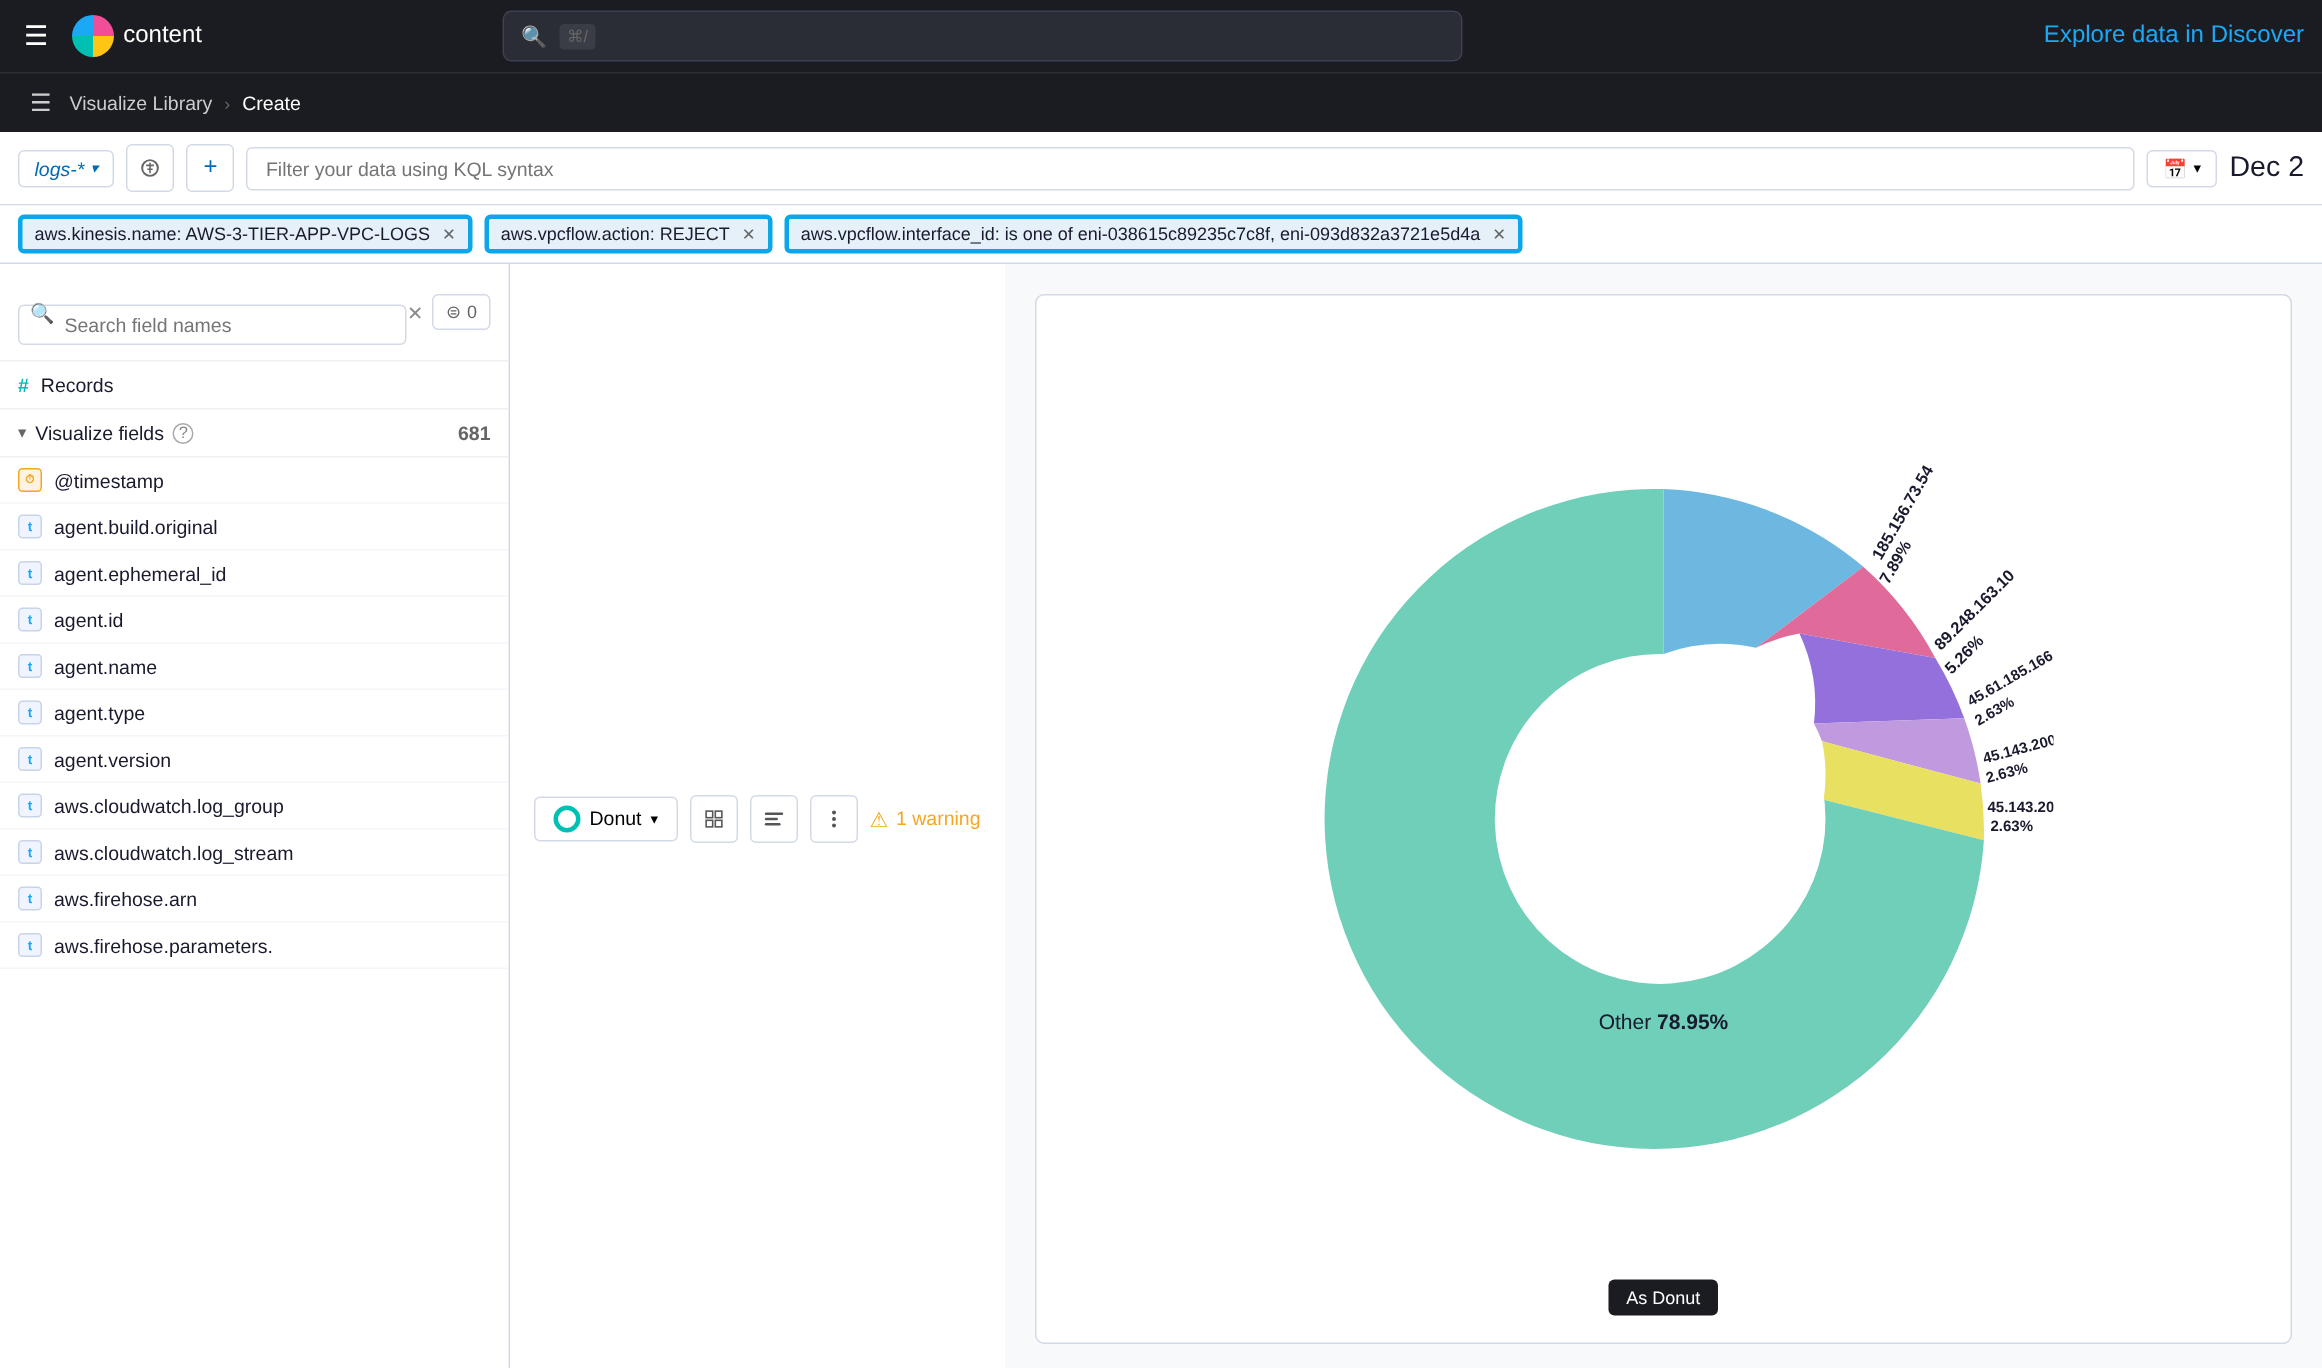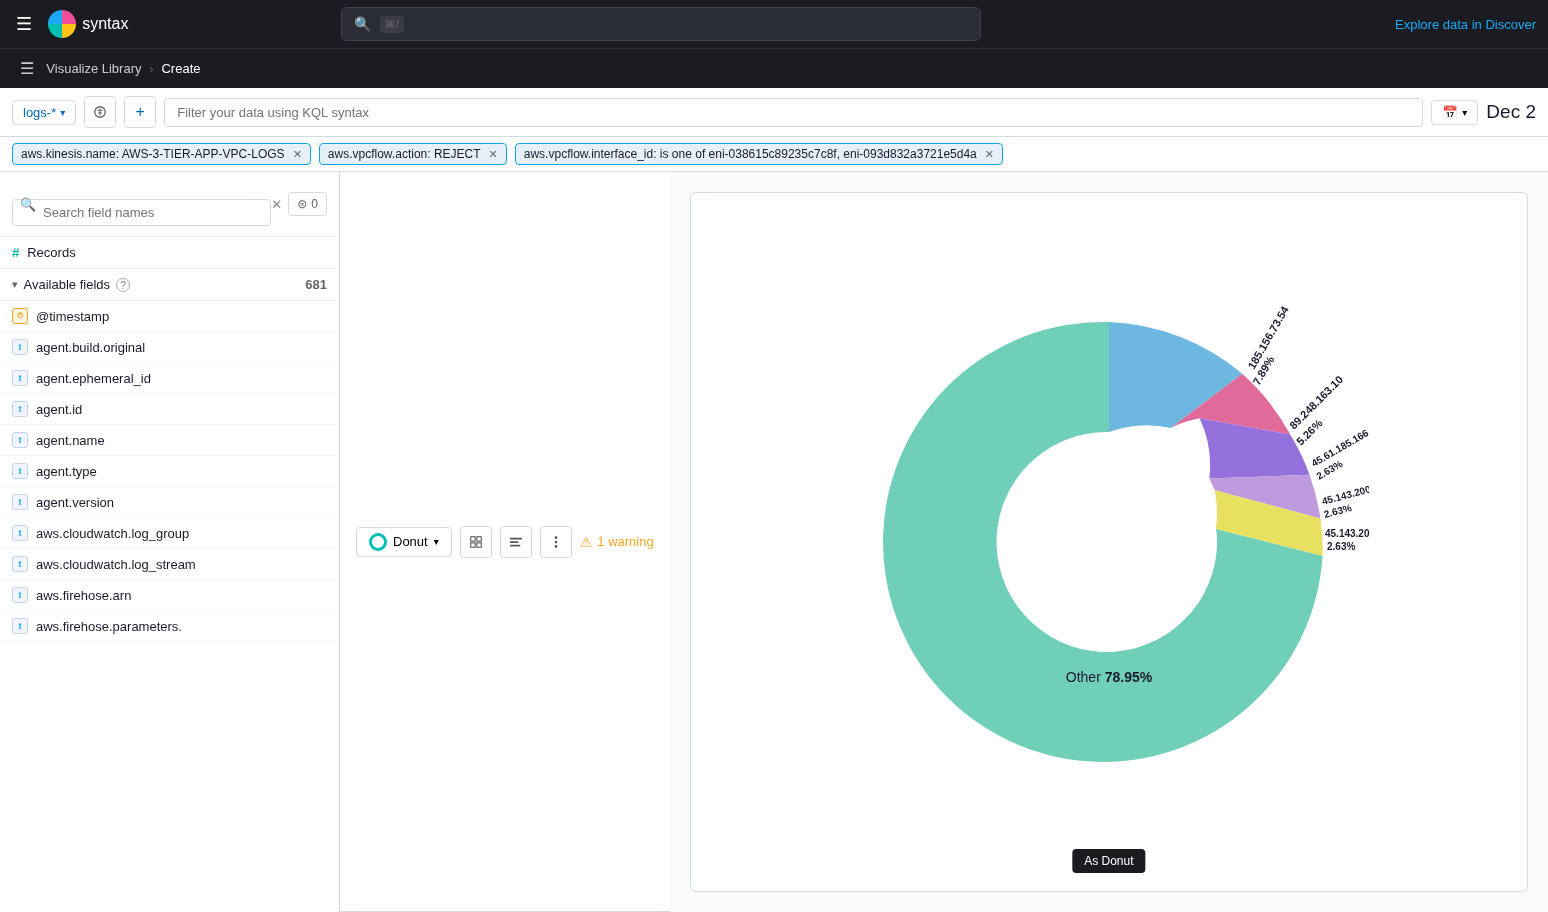--- a/index.html
+++ b/index.html
@@ -30,21 +30,21 @@
       display: flex; align-items: center;
       padding: 0 12px; gap: 8px;
       height: 34px;
     }
     .global-search input {
       background: none; border: none; color: #ccc; font-size: 13px; flex: 1; outline: none;
     }
     .global-search-icon { color: #888; font-size: 14px; }
     .kbd-shortcut { color: #666; font-size: 11px; background: #3a3d46; padding: 2px 5px; border-radius: 3px; }
     .nav-right { margin-left: auto; }
-    .explore-link { color: #1ba9f5; font-size: 13px; cursor: pointer; text-decoration: none; }
+    .explore-link { color: #1ba9f5; font-size: 16px; cursor: pointer; text-decoration: none; }
 
     
     .breadcrumb-bar {
       background: #1a1c21;
       height: 40px;
       display: flex; align-items: center;
       padding: 0 16px; gap: 8px;
       border-top: 1px solid #2a2d35;
     }
     .breadcrumb-item { color: #ccc; font-size: 13px; cursor: pointer; }
@@ -54,21 +54,21 @@
     
     .filter-bar {
       background: #fff;
       border-bottom: 1px solid #d3dae6;
       padding: 8px 12px;
       display: flex; align-items: center; gap: 8px;
     }
     .index-pattern-btn {
       display: flex; align-items: center; gap: 4px;
       background: #fff; border: 1px solid #d3dae6; border-radius: 4px;
-      padding: 4px 10px; cursor: pointer; font-size: 13px; color: #006bb4;
+      padding: 4px 10px; cursor: pointer; font-size: 13px; color: #006bb4; font-style: italic;
     }
     .filter-icon-btn {
       width: 32px; height: 32px; border: 1px solid #d3dae6; border-radius: 4px;
       display: flex; align-items: center; justify-content: center;
       cursor: pointer; background: #fff; color: #666;
     }
     .kql-input {
       flex: 1; border: 1px solid #d3dae6; border-radius: 4px;
       padding: 6px 12px; font-size: 13px; color: #69707d;
       background: #fff; outline: none;
@@ -81,21 +81,21 @@
 
     
     .filter-pills {
       background: #fff;
       padding: 6px 12px;
       display: flex; align-items: center; gap: 8px;
       border-bottom: 1px solid #d3dae6; flex-wrap: wrap;
     }
     .filter-pill {
       display: flex; align-items: center; gap: 6px;
-      background: #e6f0f8; border: 1px solid #0ea5e9;
+      background: #e6f0f8; border: 3px solid #0ea5e9;
       border-radius: 4px; padding: 3px 8px; font-size: 12px; color: #1a1a2e;
     }
     .filter-pill-close { cursor: pointer; color: #666; font-size: 11px; margin-left: 2px; }
 
     
     .main-content {
       display: flex; height: calc(912px - 48px - 40px - 48px - 36px);
       overflow: hidden;
     }
 
@@ -214,21 +214,21 @@
     .field-list::-webkit-scrollbar-track { background: #f5f5f5; }
     .field-list::-webkit-scrollbar-thumb { background: #ccc; border-radius: 3px; }
   </style>
 </head>
 <body>
 
 <div class="top-nav">
   <span class="hamburger">☰</span>
   <div class="elastic-logo">
     <div class="elastic-logo-icon"></div>
-    <span class="elastic-text">syntax</span>
+    <span class="elastic-text">content</span>
   </div>
   <div class="global-search">
     <span class="global-search-icon">🔍</span>
     <span class="kbd-shortcut">⌘/</span>
   </div>
   <div class="nav-right">
     <a class="explore-link">Explore data in Discover</a>
   </div>
 </div>
 
@@ -291,21 +291,21 @@
       </button>
     </div>
 
     <div class="records-item">
       <span class="records-icon">#</span>
       <span class="records-label">Records</span>
     </div>
 
     <div class="available-fields-header">
       <span class="chevron-icon">▾</span>
-      <span class="available-label">Available fields</span>
+      <span class="available-label">Visualize fields</span>
       <span class="help-icon">?</span>
       <span class="fields-count">681</span>
     </div>
 
     <div class="field-list">
 
       <div class="field-item">
         <div class="field-type-icon timestamp">⏱</div>
         <span class="field-name">@timestamp</span>
       </div>

